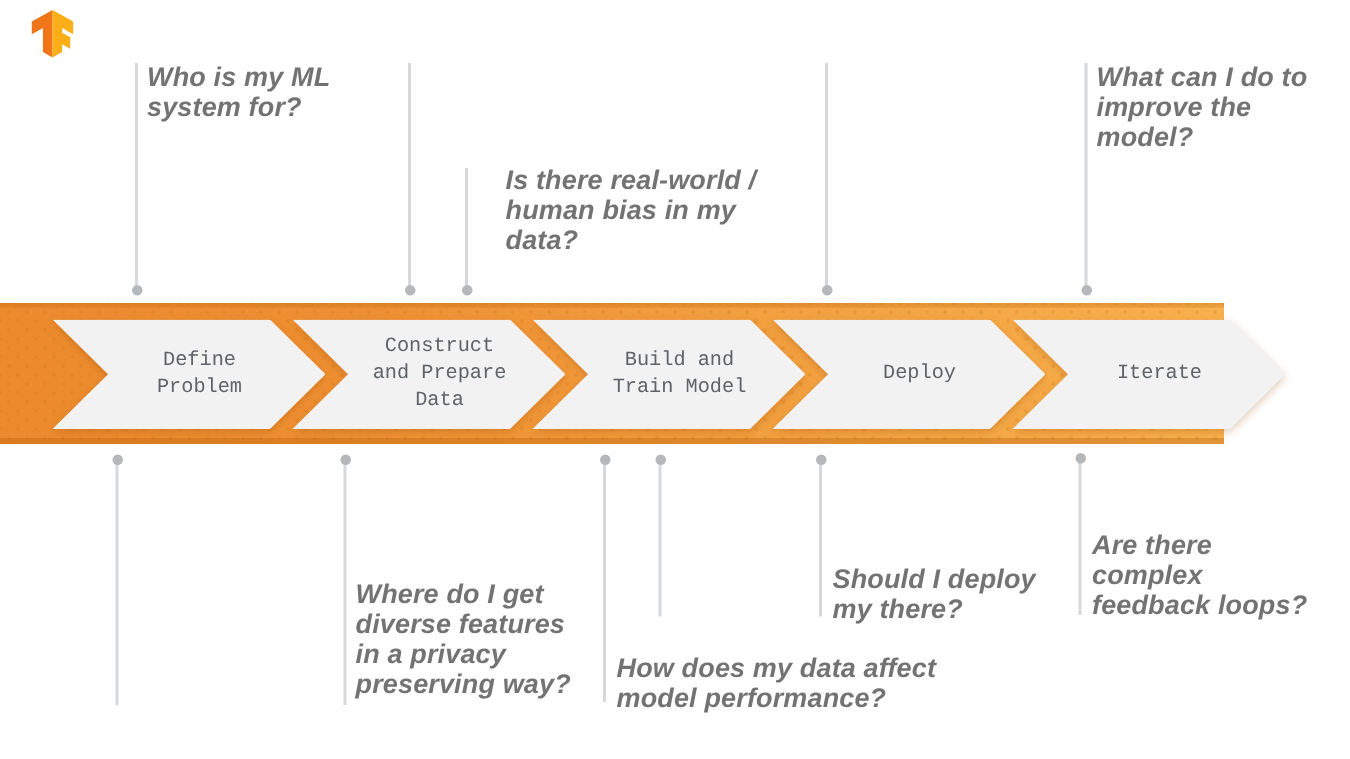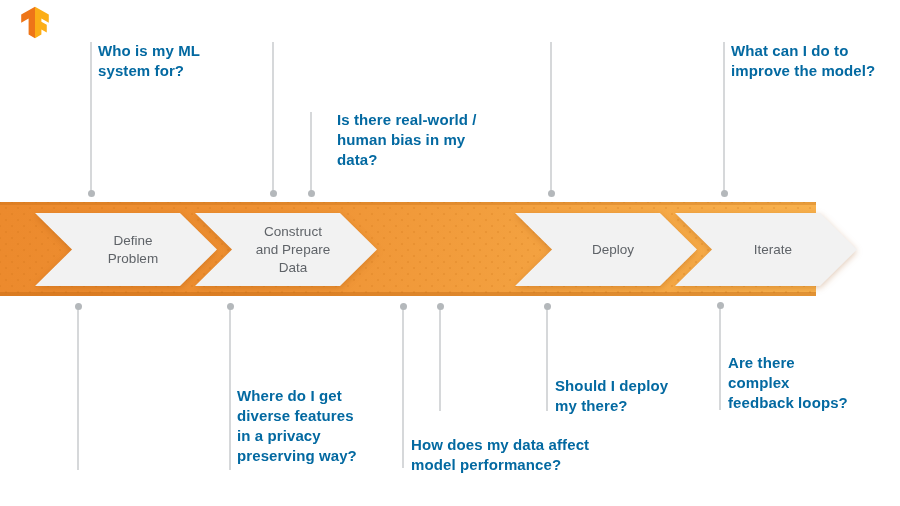--- a/index.html
+++ b/index.html
@@ -6,20 +6,21 @@
   .canvas{
     position:relative;width:900px;height:506px;background:#ffffff;
     overflow:hidden;font-family:"Liberation Sans",sans-serif;
   }
   
   .tf-logo{position:absolute;left:18px;top:6px;width:34px;height:36px;}
   
   .band{
     position:absolute;left:0;top:202px;width:816px;height:94px;
     background:linear-gradient(90deg,#ec8a2d 0%,#ee9032 30%,#f3a140 65%,#f8b14d 100%);
+    font-family:Liberation Mono, monospace;
   }
   .band::before{ 
     content:"";position:absolute;inset:0;opacity:.38;pointer-events:none;
     background-image:
       radial-gradient(rgba(200,112,22,.55) 1px,transparent 1.6px),
       radial-gradient(rgba(200,112,22,.55) 1px,transparent 1.6px);
     background-size:12px 12px,12px 12px;
     background-position:0 0,6px 6px;
   }
   .edge-top{position:absolute;left:0;top:0;width:100%;height:3px;background:rgba(188,100,16,.28);}
@@ -41,22 +42,22 @@
   
   .conn{position:absolute;width:2px;background:#d6d8da;}
   .dot{
     position:absolute;width:7px;height:7px;border-radius:50%;
     background:#b4b8bb;left:-2.5px;
   }
   .dot-b{bottom:-3px;}
   .dot-t{top:-3px;}
   
   .q{
-    position:absolute;font-weight:700;font-size:15px;line-height:20px;
-    color:#0369a1;white-space:pre-line;letter-spacing:.1px;
+    position:absolute;font-weight:700;font-size:18px;line-height:20px;
+    color:#737373;white-space:pre-line;letter-spacing:.1px;font-style:italic;
   }
 </style>
 </head>
 <body>
 
 <div class="canvas">
 
   <svg class="tf-logo" viewBox="0 0 100 107" aria-hidden="true">
     <path fill="#ee7518" d="M50 2 L9 25 L9 50 L31 37.5 L31 85 L50 96 Z"></path>
     <path fill="#fcae17" d="M50 2 L91 25 L91 50 L69 37.5 L69 47 L85 56 L85 79 L69 70 L69 85 L50 96 Z"></path>
@@ -70,20 +71,26 @@
       <div class="arrow">
         <span class="stage-label">Define
 Problem</span>
       </div>
     </div>
     <div class="arrow-wrap" style="left:195px">
       <div class="arrow">
         <span class="stage-label">Construct
 and Prepare
 Data</span>
+      </div>
+    </div>
+    <div class="arrow-wrap" style="left:355px">
+      <div class="arrow">
+        <span class="stage-label">Build and
+Train Model</span>
       </div>
     </div>
     <div class="arrow-wrap" style="left:515px">
       <div class="arrow">
         <span class="stage-label">Deploy</span>
       </div>
     </div>
     <div class="arrow-wrap" style="left:675px">
       <div class="arrow">
         <span class="stage-label">Iterate</span>

